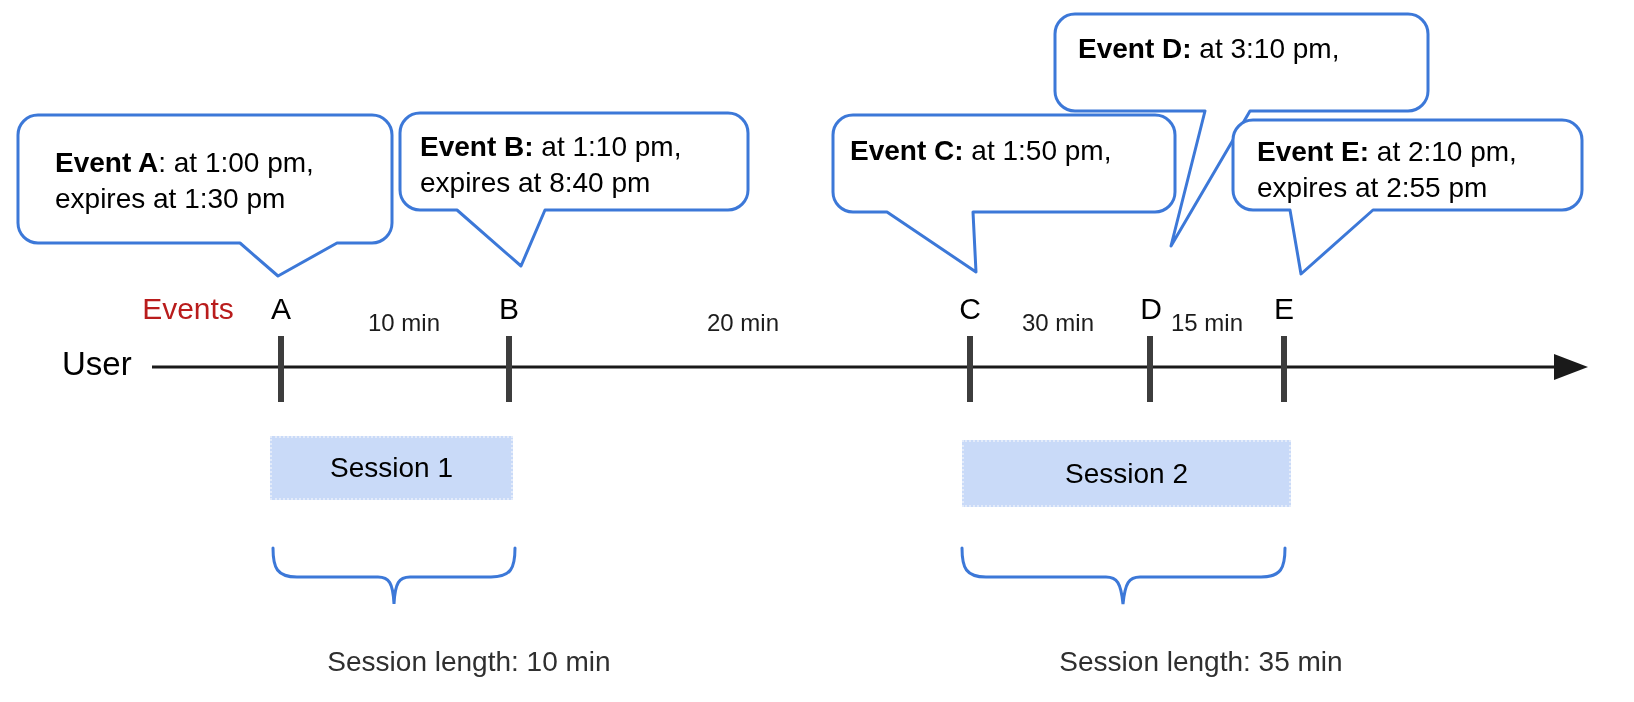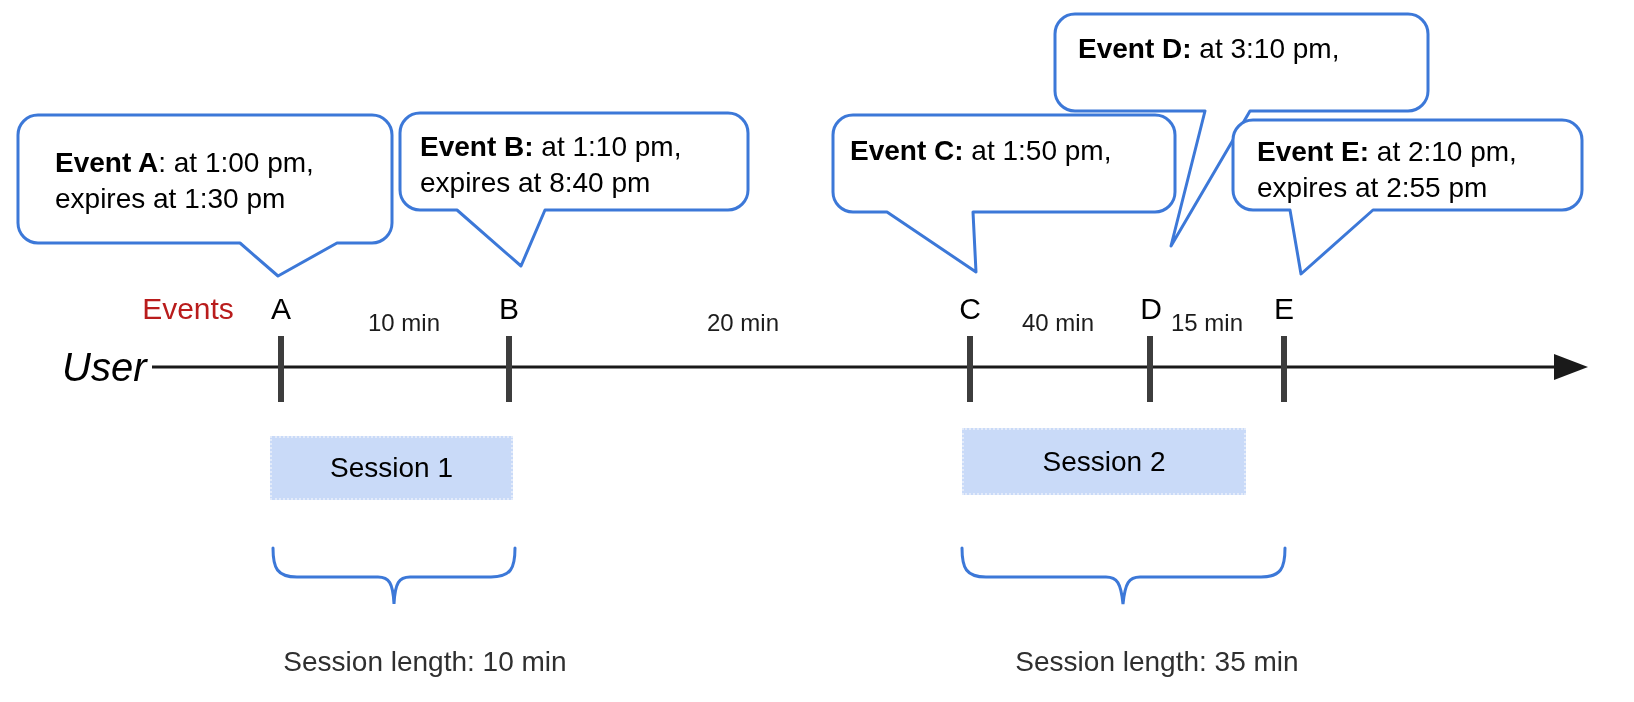--- a/index.html
+++ b/index.html
@@ -19,26 +19,26 @@
   .abs{position:absolute;white-space:nowrap;}
   .centered{transform:translateX(-50%);}
   .bubble{fill:#ffffff;stroke:var(--bubble-border);stroke-width:3;stroke-linejoin:round;}
   .brace{fill:none;stroke:var(--brace);stroke-width:3;stroke-linecap:round;}
   .axis-line{stroke:var(--axis);stroke-width:3;}
   .arrowhead{fill:var(--axis);stroke:none;}
   .tick{stroke:var(--tick);stroke-width:6;}
   .bubble-text{position:absolute;font-size:28px;line-height:36px;color:#000;white-space:nowrap;}
   .bubble-text b{font-weight:700;}
   .axis-label{font-size:30px;color:#b91c1c;}
-  .user-label{font-size:40px;color:#000;font-style:italic;}
+  .user-label{font-size:33px;color:#000;}
   .tick-letter{font-size:30px;color:#000;}
   .interval-label{font-size:24px;color:#1c1c1c;}
   .session-bar{position:absolute;display:flex;align-items:center;justify-content:center;
     background:var(--session-fill);border:2px dotted #e3ebfa;font-size:28px;color:#000;}
-  .length-label{font-size:28px;color:#2f2f2f;}
+  .length-label{font-size:28px;color:#2f2f2f;margin-left:44px;}
 </style>
 </head>
 <body>
 
 <div class="canvas">
 
   <svg class="layer" viewBox="0 0 1634 702" aria-hidden="true">
 
     <path class="bubble" d="M38 115 H372 A20 20 0 0 1 392 135 V223 A20 20 0 0 1 372 243 H337 L278 276 L240 243 H38 A20 20 0 0 1 18 223 V135 A20 20 0 0 1 38 115 Z"></path>
     <path class="bubble" d="M420 113 H728 A20 20 0 0 1 748 133 V190 A20 20 0 0 1 728 210 H545 L521 266 L457 210 H420 A20 20 0 0 1 400 190 V133 A20 20 0 0 1 420 113 Z"></path>
@@ -82,26 +82,26 @@
   <div class="abs user-label" style="left:62px;top:345px">User</div>
 
   <div class="abs centered tick-letter" style="left:281px;top:292px">A</div>
   <div class="abs centered tick-letter" style="left:509px;top:292px">B</div>
   <div class="abs centered tick-letter" style="left:970px;top:292px">C</div>
   <div class="abs centered tick-letter" style="left:1151px;top:292px">D</div>
   <div class="abs centered tick-letter" style="left:1284px;top:292px">E</div>
 
   <div class="abs centered interval-label" style="left:404px;top:309px">10 min</div>
   <div class="abs centered interval-label" style="left:743px;top:309px">20 min</div>
-  <div class="abs centered interval-label" style="left:1058px;top:309px">40 min</div>
+  <div class="abs centered interval-label" style="left:1058px;top:309px">30 min</div>
   <div class="abs centered interval-label" style="left:1207px;top:309px">15 min</div>
 
   <div class="session-bar" style="left:270px;top:436px;width:243px;height:64px">
     <span>Session 1</span>
   </div>
-  <div class="session-bar" style="left:962px;top:428px;width:284px;height:67px">
+  <div class="session-bar" style="left:962px;top:440px;width:329px;height:67px">
     <span>Session 2</span>
   </div>
 
   <div class="abs centered length-label" style="left:425px;top:646px">Session length: 10 min</div>
   <div class="abs centered length-label" style="left:1157px;top:646px">Session length: 35 min</div>
 
 </div>
 
 </body></html>

